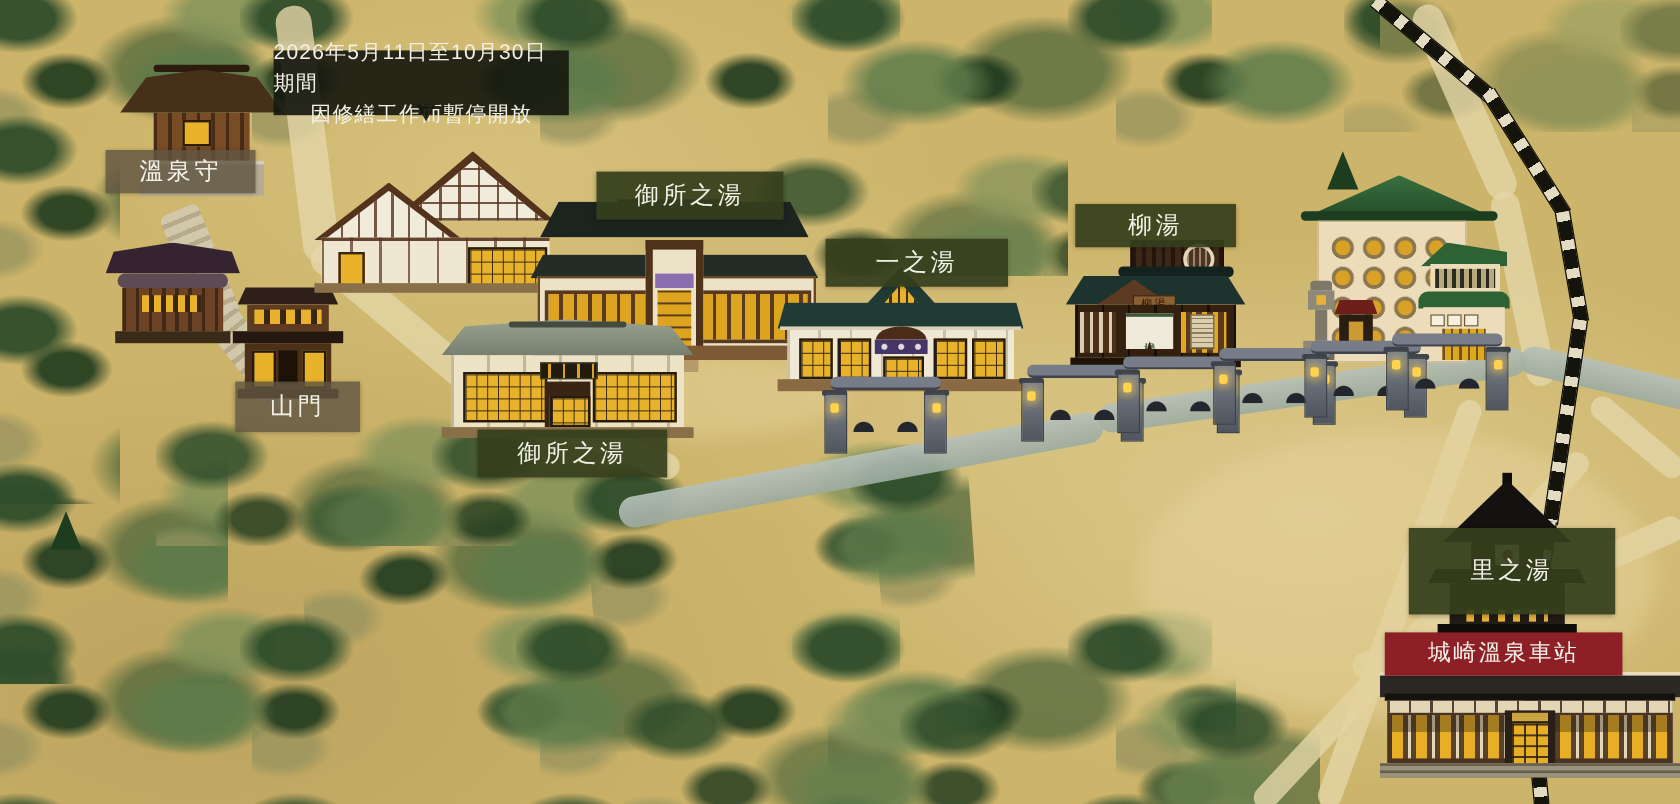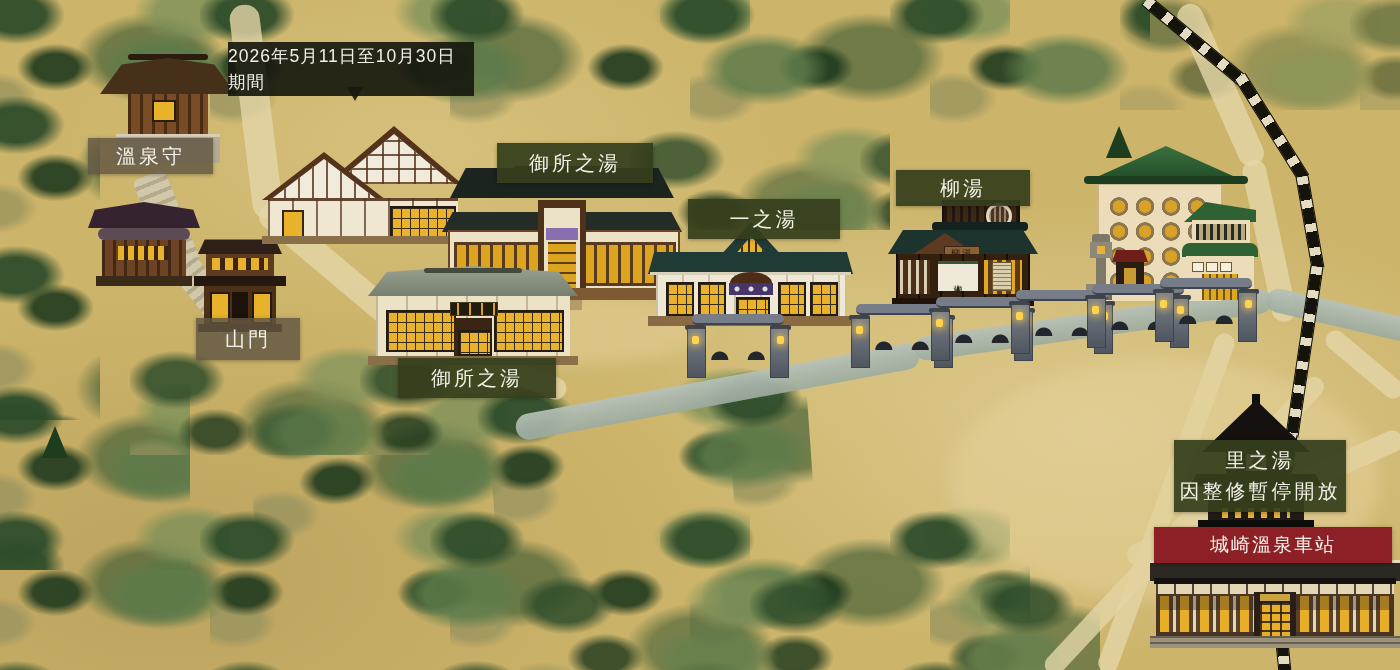--- a/index.html
+++ b/index.html
@@ -475,43 +475,43 @@
     <div class="arch"></div>
       <div class="deck"></div>
     <div class="cap cl"></div>
       <div class="cap cr"></div>
     <div class="pill pl"></div>
       <div class="pill pr"></div>
     <span class="lamp l1"></span>
       <span class="lamp l2"></span>
   </div>
 
-  <div class="plq plq-neutral" style="left:88px;top:125px;width:125px;height:36px;margin-top:13px;">
+  <div class="plq plq-neutral" style="left:88px;top:125px;width:125px;height:36px;">
     <span>溫泉守</span>
   </div>
   <div class="plq plq-neutral" style="left:196px;top:318px;width:104px;height:42px;">
     <span>山門</span>
   </div>
   <div class="plq" style="left:398px;top:358px;width:158px;height:40px;">
     <span>御所之湯</span>
   </div>
   <div class="plq" style="left:497px;top:143px;width:156px;height:40px;">
     <span>御所之湯</span>
   </div>
   <div class="plq" style="left:688px;top:199px;width:152px;height:40px;">
     <span>一之湯</span>
   </div>
   <div class="plq" style="left:896px;top:170px;width:134px;height:36px;">
     <span>柳湯</span>
   </div>
   <div class="plq" style="left:1174px;top:440px;width:172px;height:72px;">
     <span>里之湯</span>
-    <span>因整修暫停開放</span>
-  </div>
-  <div class="plq plq-red" style="left:1154px;top:527px;width:238px;height:36px;">
+  </div>
+  <div class="plq plq-red" style="left:1154px;top:527px;width:198px;height:36px;">
     <span>城崎溫泉車站</span>
   </div>
 
   <div class="notice" style="left:228px;top:42px;width:246px;height:54px;align-items:center;">
     <span>2026年5月11日至10月30日期間</span>
+    <span>因修繕工作而暫停開放</span>
   </div>
 
 </div>
 
 </body></html>

